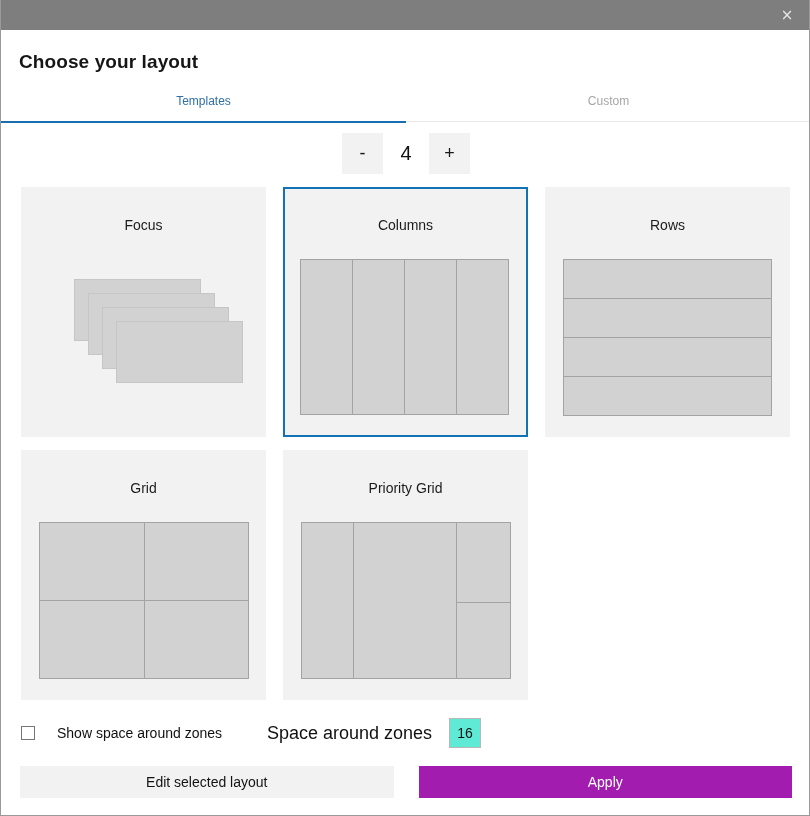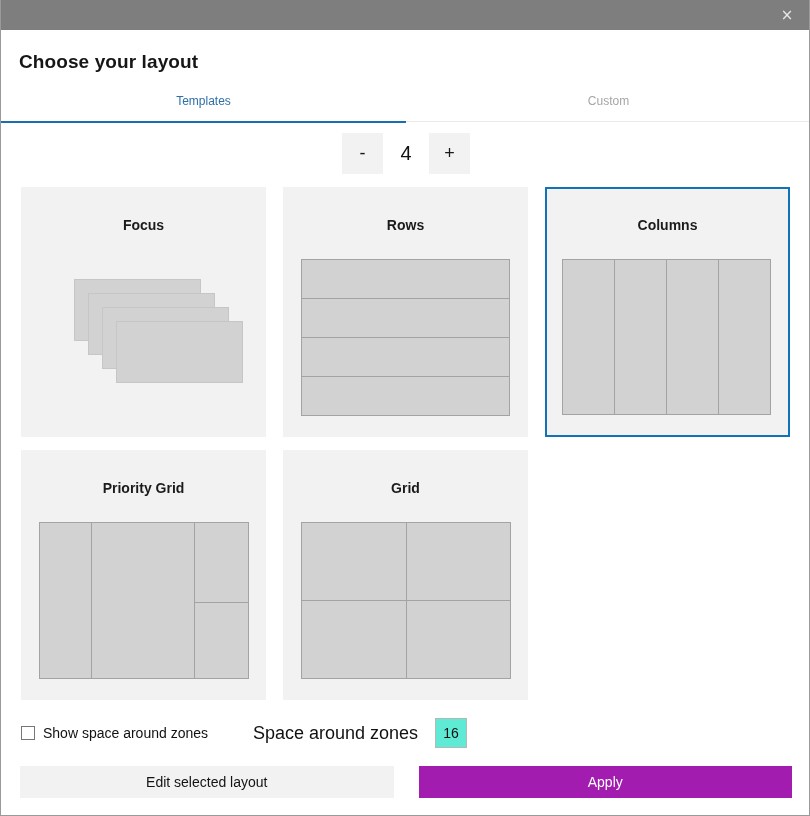--- a/index.html
+++ b/index.html
@@ -133,21 +133,20 @@
   #cards {
     position: absolute;
     left: 20px;
     top: 187px;
     width: 770px;
     display: grid;
     grid-template-columns: 245px 245px 245px;
     grid-template-rows: 250px 250px;
     column-gap: 17px;
     row-gap: 13px;
-    font-weight: bold;
   }
   .card {
     position: relative;
     box-sizing: border-box;
     background: #f2f2f2;
     border: 2px solid transparent;
     display: flex;
     flex-direction: column;
     align-items: center;
     cursor: default;
@@ -205,20 +204,21 @@
     width: 14px;
     height: 14px;
     box-sizing: border-box;
     border: 1px solid #767676;
     background: #ffffff;
     margin-right: 8px;
   }
   #show-space-label {
     font-size: 14px;
     color: #111111;
+    margin-left: 14px;
   }
   #space-label {
     margin-left: 45px;
     font-size: 18px;
     color: #111111;
   }
   #space-input {
     margin-left: 17px;
     width: 32px;
     height: 30px;
@@ -297,60 +297,60 @@
     <div class="card">
       <div class="card-title">Focus</div>
       <div class="preview">
         <div class="cascade" style="left:36px; top:30px;"></div>
         <div class="cascade" style="left:50px; top:44px;"></div>
         <div class="cascade" style="left:64px; top:58px;"></div>
         <div class="cascade" style="left:78px; top:72px;"></div>
       </div>
     </div>
 
+    <div class="card selected">
+      <div class="card-title">Columns</div>
+      <div class="preview">
+        <div class="zone" style="left:0px;   top:10px; width:53px; height:156px;"></div>
+        <div class="zone" style="left:52px;  top:10px; width:53px; height:156px;"></div>
+        <div class="zone" style="left:104px; top:10px; width:53px; height:156px;"></div>
+        <div class="zone" style="left:156px; top:10px; width:53px; height:156px;"></div>
+      </div>
+    </div>
+
     <div class="card">
       <div class="card-title">Rows</div>
       <div class="preview">
         <div class="zone" style="left:1px; top:10px;  width:209px; height:40px;"></div>
         <div class="zone" style="left:1px; top:49px;  width:209px; height:40px;"></div>
         <div class="zone" style="left:1px; top:88px;  width:209px; height:40px;"></div>
         <div class="zone" style="left:1px; top:127px; width:209px; height:40px;"></div>
       </div>
     </div>
 
-    <div class="card selected">
-      <div class="card-title">Columns</div>
-      <div class="preview">
-        <div class="zone" style="left:0px;   top:10px; width:53px; height:156px;"></div>
-        <div class="zone" style="left:52px;  top:10px; width:53px; height:156px;"></div>
-        <div class="zone" style="left:104px; top:10px; width:53px; height:156px;"></div>
-        <div class="zone" style="left:156px; top:10px; width:53px; height:156px;"></div>
+    <div class="card">
+      <div class="card-title">Grid</div>
+      <div class="preview">
+        <div class="zone" style="left:1px;   top:10px; width:106px; height:79px;"></div>
+        <div class="zone" style="left:106px; top:10px; width:105px; height:79px;"></div>
+        <div class="zone" style="left:1px;   top:88px; width:106px; height:79px;"></div>
+        <div class="zone" style="left:106px; top:88px; width:105px; height:79px;"></div>
       </div>
     </div>
 
     <div class="card">
       <div class="card-title">Priority Grid</div>
       <div class="preview">
         <div class="zone" style="left:1px;   top:10px; width:53px;  height:157px;"></div>
         <div class="zone" style="left:53px;  top:10px; width:104px; height:157px;"></div>
         <div class="zone" style="left:156px; top:10px; width:55px;  height:81px;"></div>
         <div class="zone" style="left:156px; top:90px; width:55px;  height:77px;"></div>
       </div>
     </div>
 
-    <div class="card">
-      <div class="card-title">Grid</div>
-      <div class="preview">
-        <div class="zone" style="left:1px;   top:10px; width:106px; height:79px;"></div>
-        <div class="zone" style="left:106px; top:10px; width:105px; height:79px;"></div>
-        <div class="zone" style="left:1px;   top:88px; width:106px; height:79px;"></div>
-        <div class="zone" style="left:106px; top:88px; width:105px; height:79px;"></div>
-      </div>
-    </div>
-
   </div>
 
   <div id="options">
     <div id="show-space-check">
       <span class="checkbox-box"></span>
       <span id="show-space-label">Show space around zones</span>
     </div>
     <span id="space-label">Space around zones</span>
     <input id="space-input" type="text" value="16" style="">
   </div>

